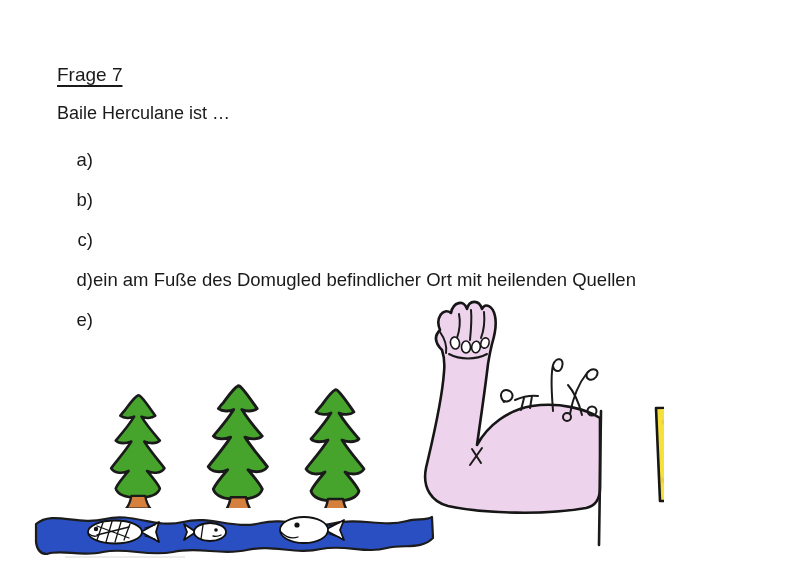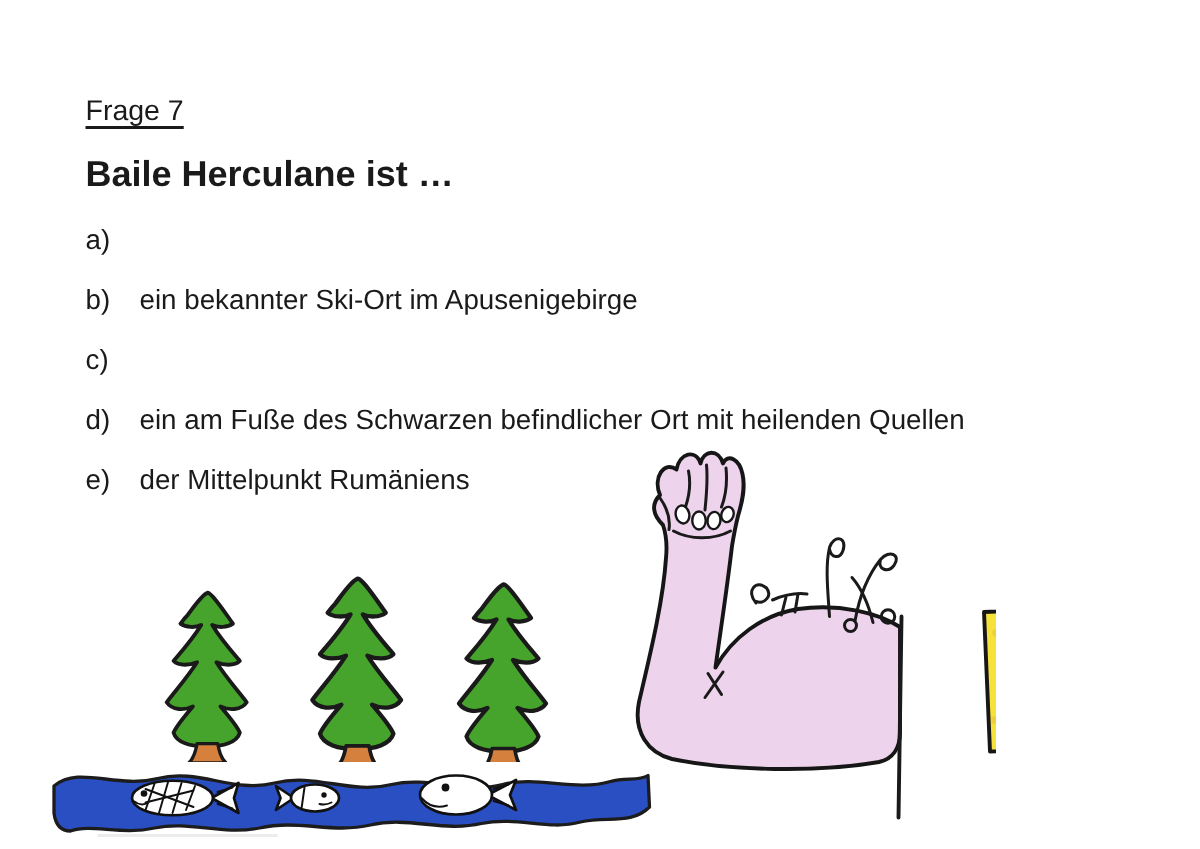--- a/index.html
+++ b/index.html
@@ -7,27 +7,27 @@
     --tree-green:#46a42c;
     --trunk-orange:#d6803e;
     --river-blue:#2a4fc2;
     --arm-pink:#eed3ec;
     --sign-yellow:#f6e03c;
     --dot-red:#b81d1d;
   }
   html,body{margin:0;padding:0;background:#fff;}
   .page{
     position:relative;width:664px;height:566px;background:#ffffff;overflow:hidden;
-    font-family:"Liberation Sans",sans-serif;color:var(--ink-black);
+    font-family:"Liberation Sans",sans-serif;color:var(--ink-black);text-align:right;
   }
   .q-label{
     position:absolute;left:57px;top:64px;font-size:19px;font-weight:400;
     text-decoration:underline;text-underline-offset:4px;text-decoration-thickness:1.5px;
   }
-  .q-stem{position:absolute;left:57px;top:103px;font-size:24px;font-weight:700;}
+  .q-stem{position:absolute;left:57px;top:103px;font-size:18px;font-weight:400;}
   .options{position:absolute;left:57px;top:147px;}
   .opt{display:flex;height:40px;font-size:18.5px;line-height:25px;}
   .opt .letter{width:36px;flex:0 0 36px;}
   .drawing{position:absolute;}
   .ink{stroke:#1a1a1a;fill:none;stroke-width:2;stroke-linecap:round;stroke-linejoin:round;}
   .fir{fill:var(--tree-green);stroke:#1a1a1a;stroke-width:2.8;stroke-linejoin:round;}
   .trunk{fill:var(--trunk-orange);stroke:#1a1a1a;stroke-width:2.4;stroke-linejoin:round;}
   .water{fill:var(--river-blue);stroke:#1c1c1c;stroke-width:2.2;stroke-linejoin:round;}
   .fish{fill:#ffffff;stroke:#111;stroke-width:1.8;stroke-linejoin:round;stroke-linecap:round;}
   .fishline{fill:none;stroke:#111;stroke-width:1.3;stroke-linecap:round;}
@@ -48,32 +48,30 @@
 
   <div class="q-label">Frage 7</div>
   <div class="q-stem">Baile Herculane ist …</div>
 
   <div class="options">
     <div class="opt">
       <span class="letter">a)</span>
     </div>
     <div class="opt">
       <span class="letter">b)</span>
-      <span class="text">ein bekannter Ski-Ort im Apusenigebirge</span>
     </div>
     <div class="opt">
       <span class="letter">c)</span>
     </div>
     <div class="opt">
       <span class="letter">d)</span>
-      <span class="text">ein am Fuße des Schwarzen befindlicher Ort mit heilenden Quellen</span>
+      <span class="text">ein am Fuße des Domugled befindlicher Ort mit heilenden Quellen</span>
     </div>
     <div class="opt">
       <span class="letter">e)</span>
-      <span class="text">der Mittelpunkt Rumäniens</span>
     </div>
   </div>
 
   <svg class="drawing" style="left:95px;top:378px;" width="285" height="130" viewBox="0 0 285 130">
     <defs>
       <path id="fir" d="M40,6 C36,8 32,14 26,22 C23,25 22,27 21,28 C25,31 32,31 36,29
         C30,39 22,48 16,55 C20,59 28,58 33,56 C26,67 17,77 11,85 C15,91 24,91 30,88
         C24,95 18,102 16,107 C18,114 28,117 40,117 C52,117 62,114 64,107
         C62,102 56,95 50,88 C56,91 65,91 69,85 C63,77 54,67 47,56
         C52,58 60,59 64,55 C58,48 50,39 44,29 C48,31 55,31 59,28

